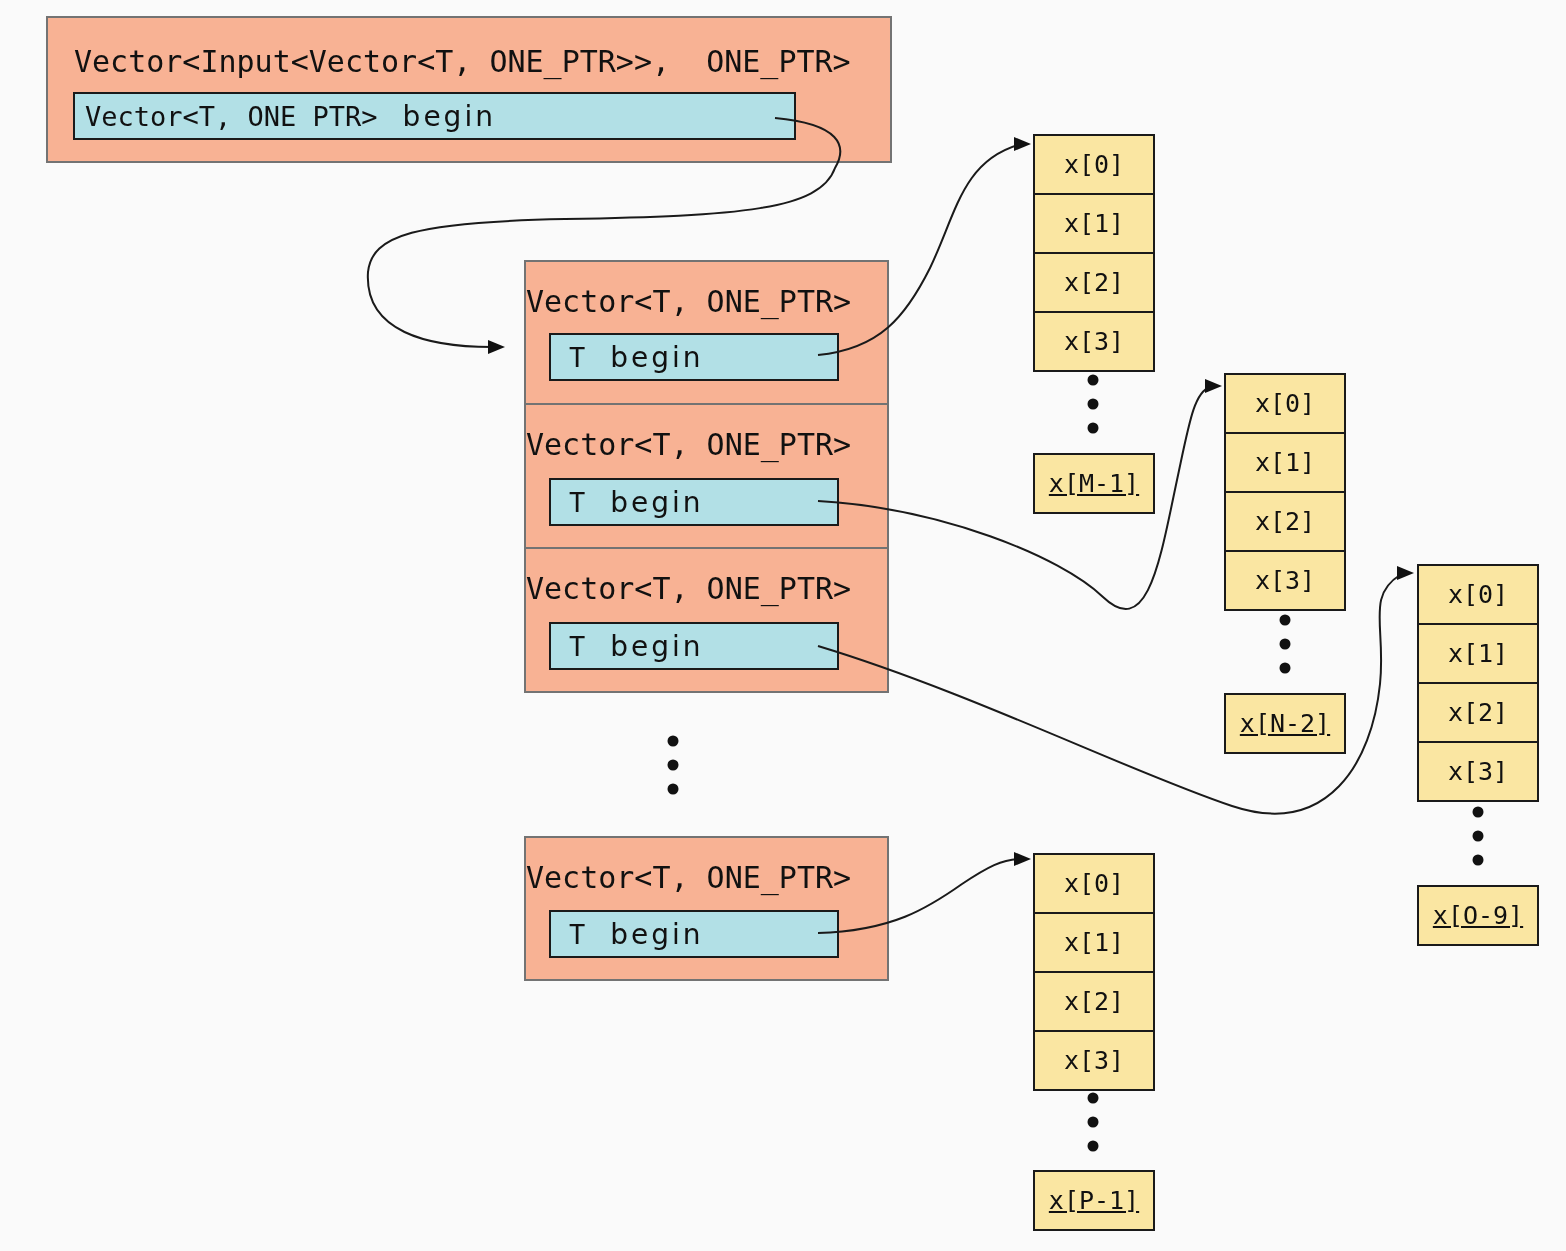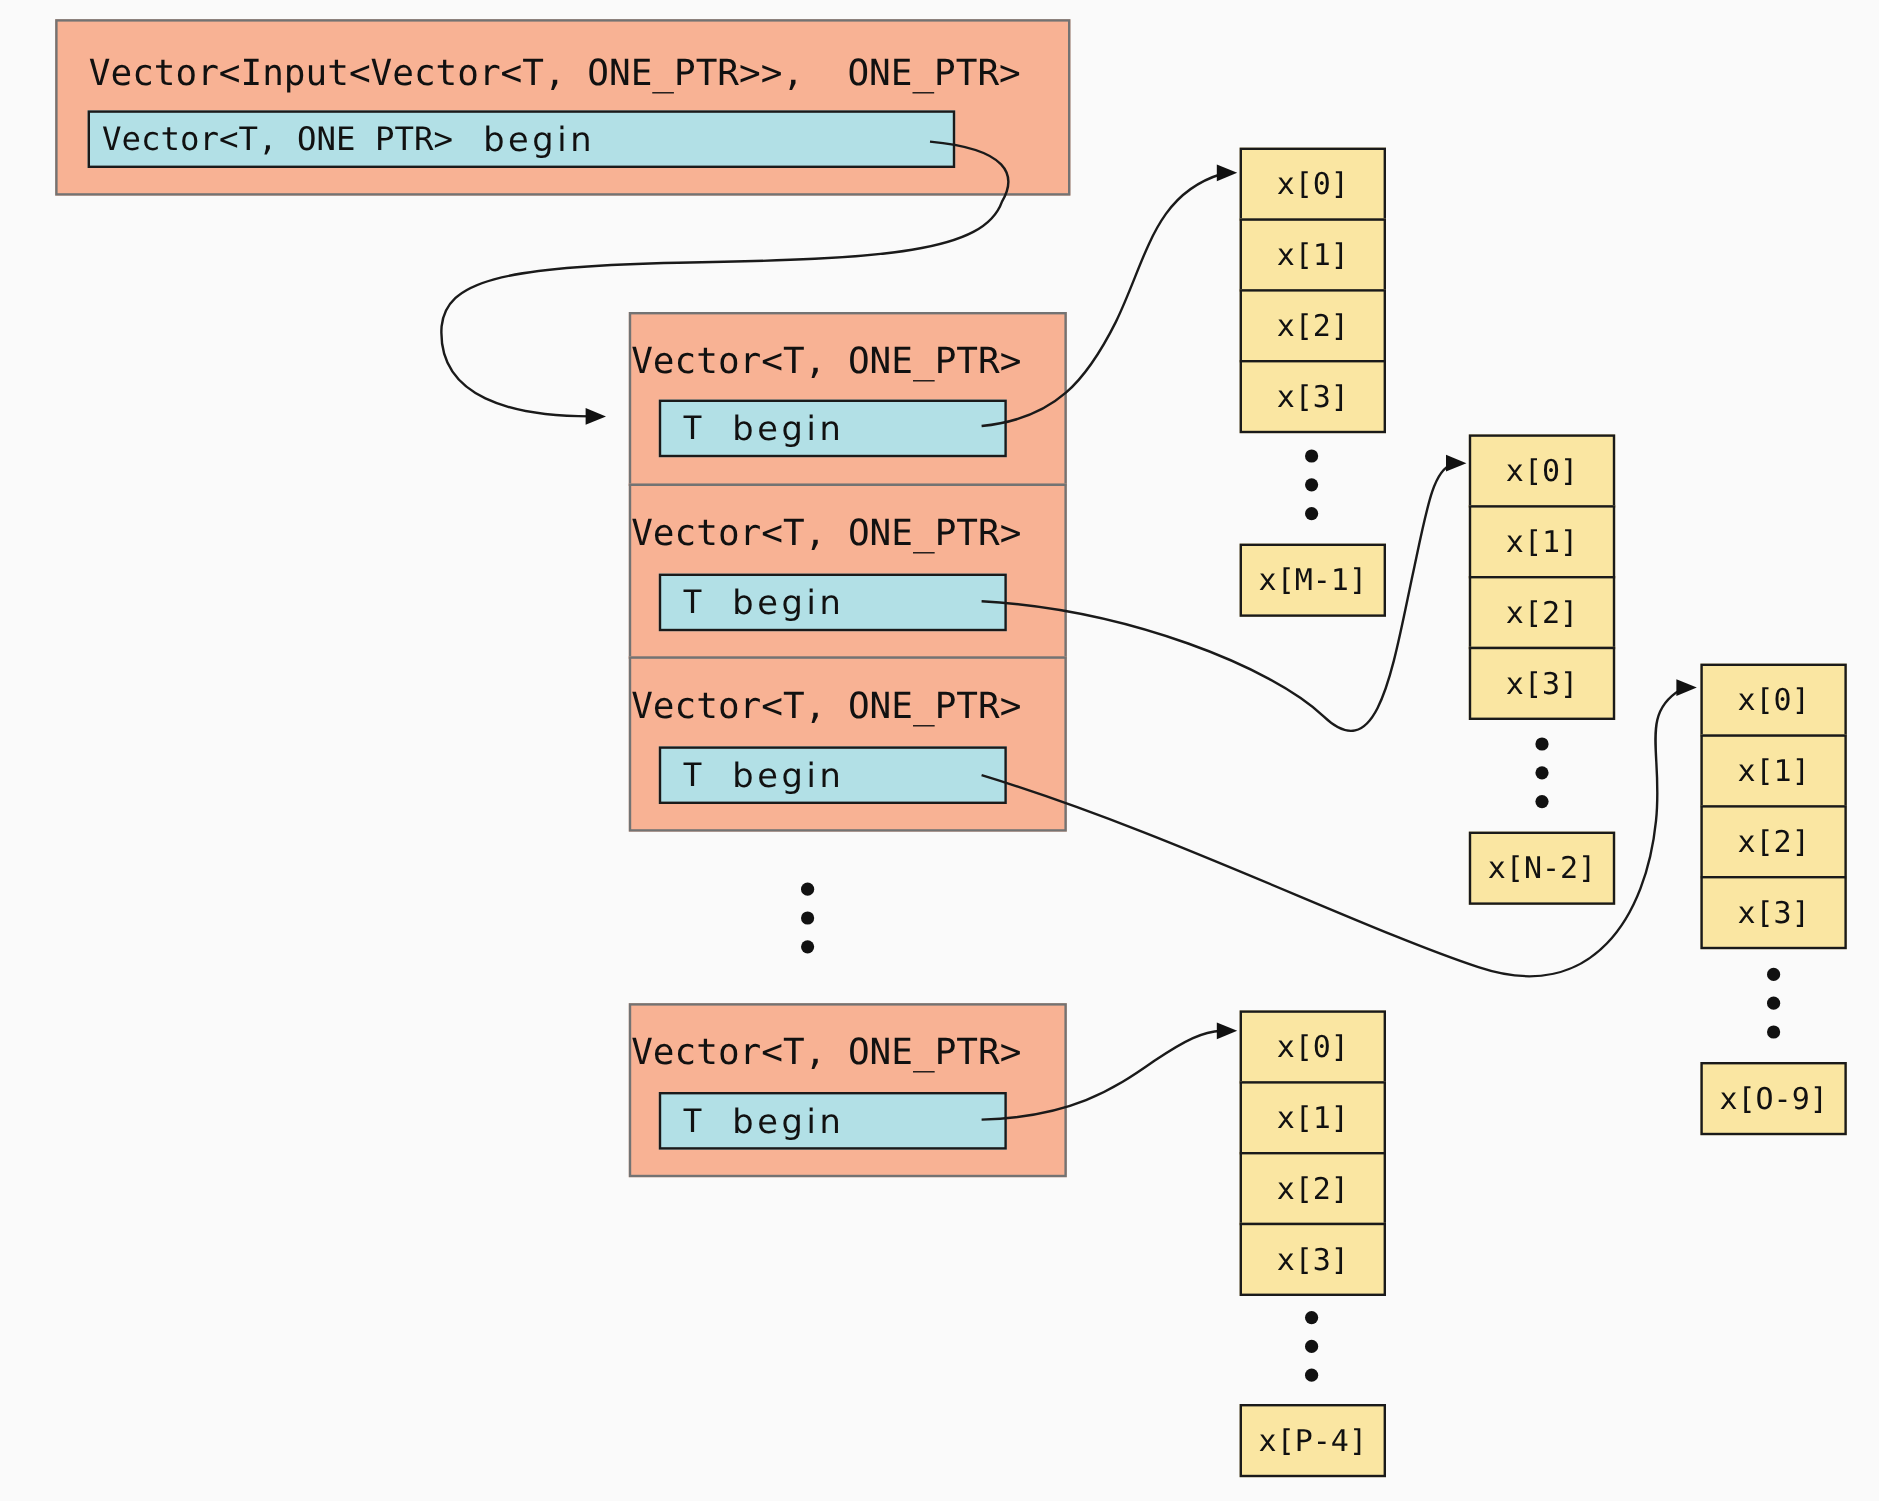--- a/index.html
+++ b/index.html
@@ -25,26 +25,26 @@
     font-family:"DejaVu Sans","Liberation Sans",sans-serif;
     margin-left:10px; letter-spacing:3px; font-size:28px;
   }
   .cellcol { position:absolute; z-index:1; }
   .cell {
     width:122px; height:61px; margin-top:-2px;
     background:#FAE6A2; border:2px solid #1A1A1A; box-sizing:border-box;
     display:flex; align-items:center; justify-content:center;
     font-size:25px; white-space:pre;
   }
-  .cell:first-child { margin-top:5px; }
+  .cell:first-child { margin-top:16px; }
   .lastcell {
     position:absolute; width:122px; height:61px;
     background:#FAE6A2; border:2px solid #1A1A1A; box-sizing:border-box;
     display:flex; align-items:center; justify-content:center;
-    font-size:25px; white-space:pre; z-index:1;
+    font-size:25px; white-space:pre; z-index:1;text-decoration:underline;
   }
   .overlay {
     position:absolute; left:0; top:0; width:1566px; height:1251px;
     pointer-events:none; z-index:5;
   }
   .overlay path { fill:none; stroke:#1A1A1A; stroke-width:2; }
   .overlay polygon, .overlay circle { fill:#111; stroke:none; }
 </style>
 </head>
 <body>
@@ -114,21 +114,21 @@
     <div class="cell">x[3]</div>
   </div>
   <div class="lastcell" style="left:1417px; top:885px;">x[O-9]</div>
 
   <div class="cellcol" style="left:1033px; top:837px;">
     <div class="cell">x[0]</div>
     <div class="cell">x[1]</div>
     <div class="cell">x[2]</div>
     <div class="cell">x[3]</div>
   </div>
-  <div class="lastcell" style="left:1033px; top:1170px;">x[P-4]</div>
+  <div class="lastcell" style="left:1033px; top:1170px;">x[P-1]</div>
 
   <svg class="overlay" viewBox="0 0 1566 1251">
 
     <path d="M 775 118 C 840 124 848 146 835 168 C 820 210 740 216 565 219 C 415 222 372 235 368 272 C 364 332 428 347 492 347"></path>
     <polygon points="505,347 488,340 488,354"></polygon>
 
     <path d="M 818 355 C 880 349 906 316 930 268 C 956 214 962 162 1018 145"></path>
     <polygon points="1031,144 1014,137 1014,151"></polygon>
 
     <path d="M 818 501 C 940 508 1060 556 1103 597 C 1148 640 1160 560 1177 480 C 1189 424 1194 392 1210 387"></path>

